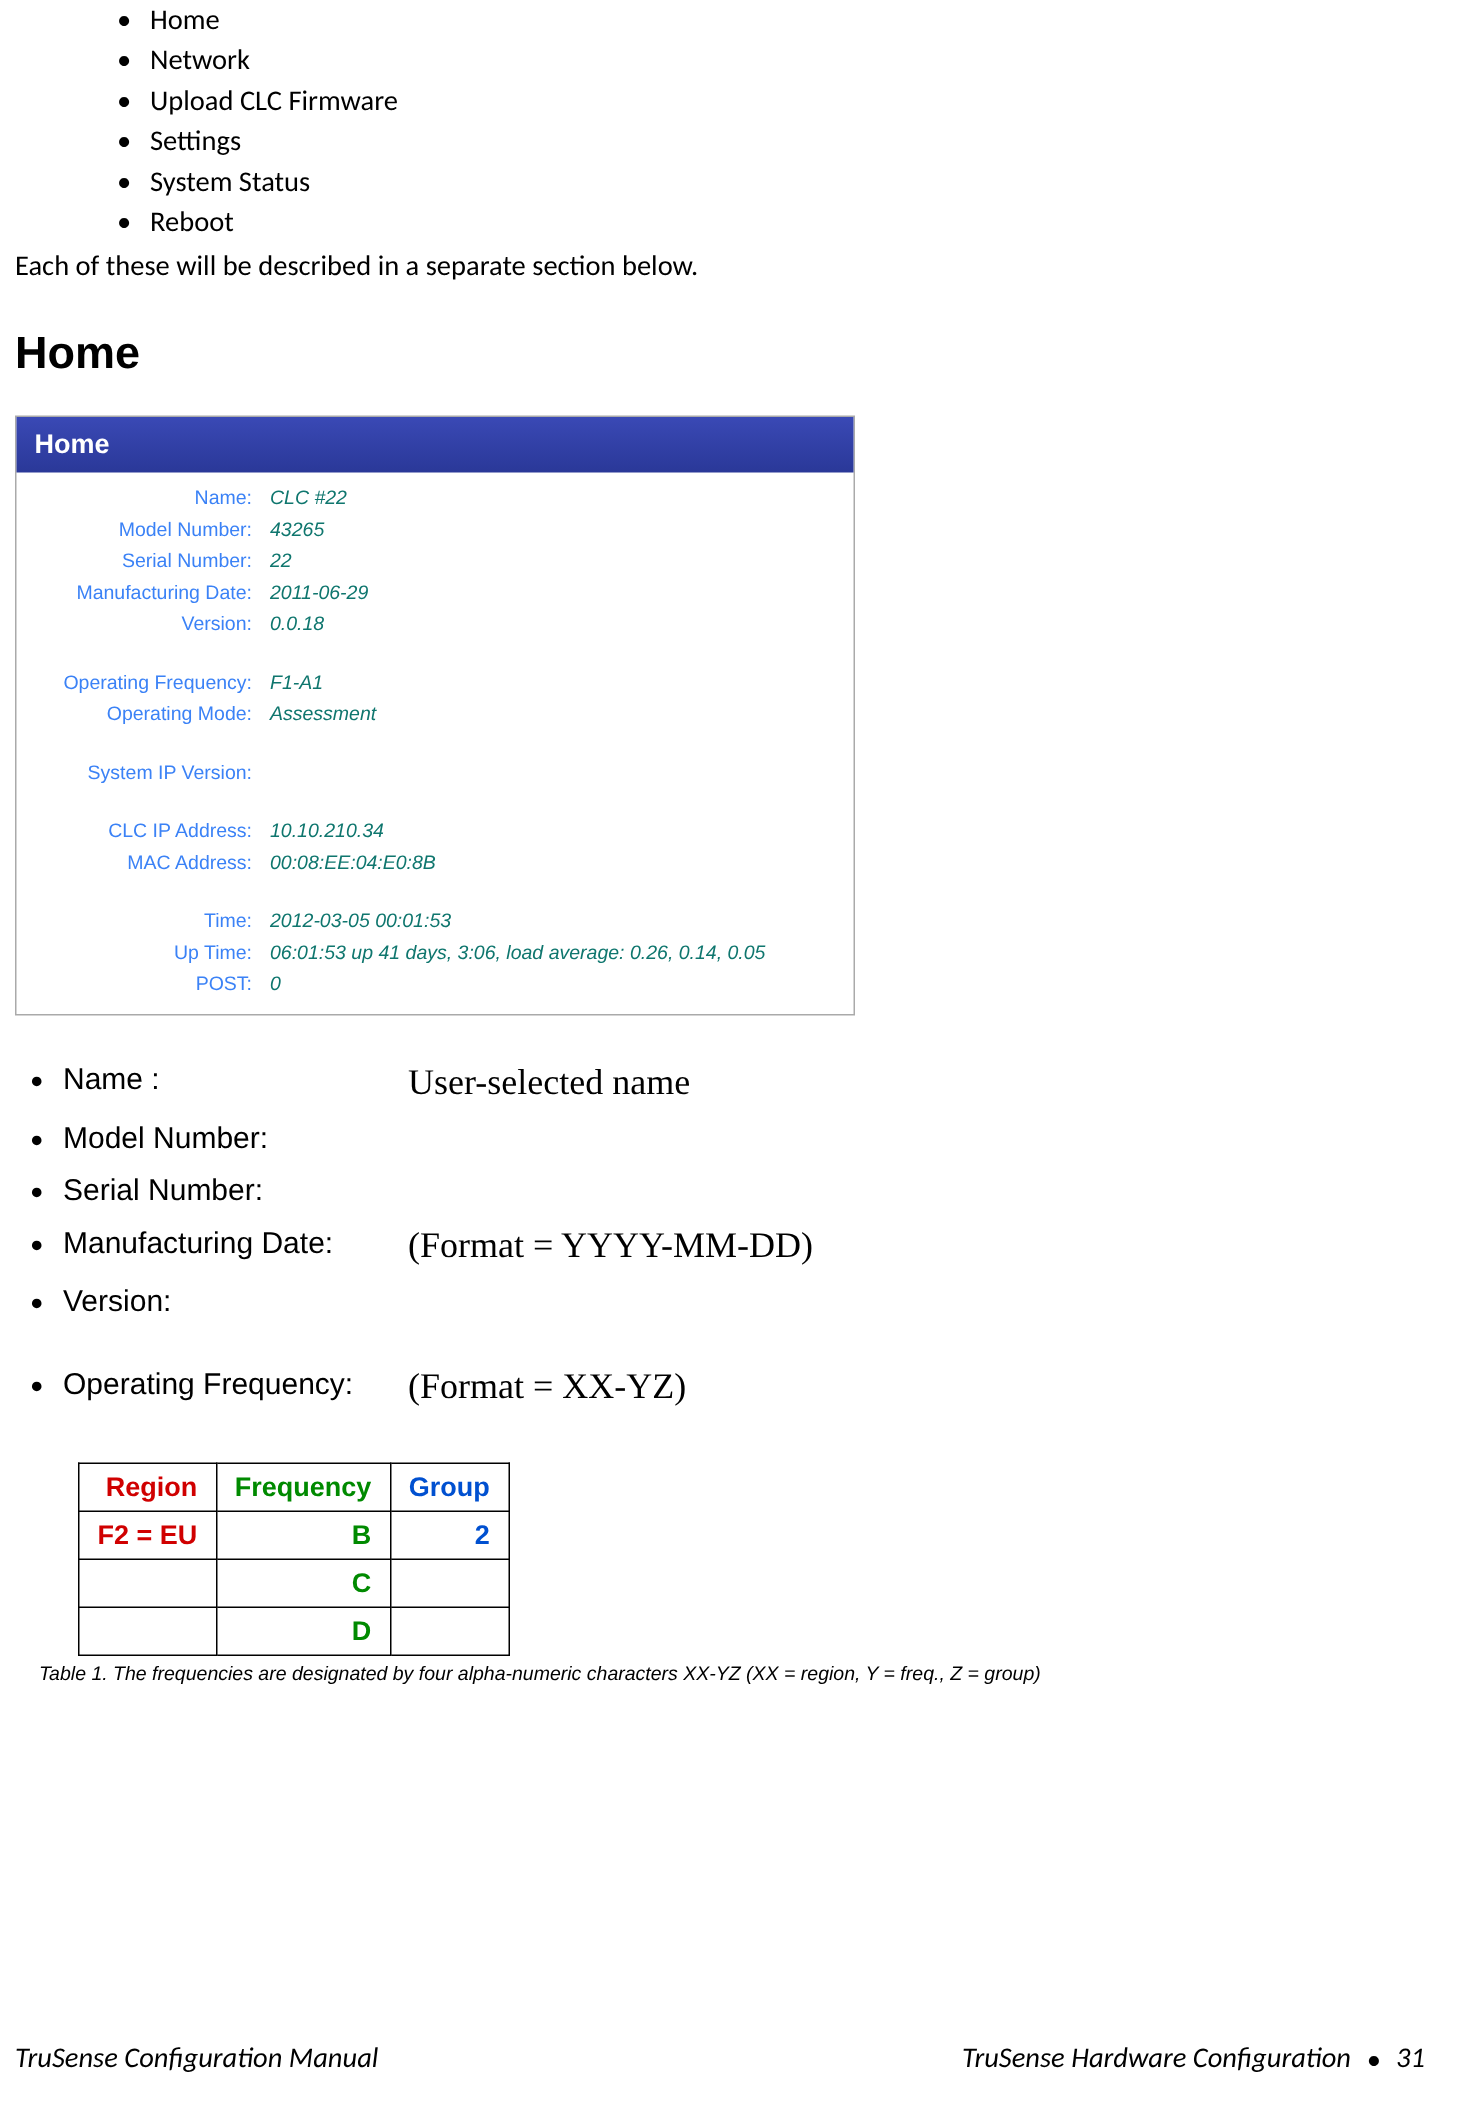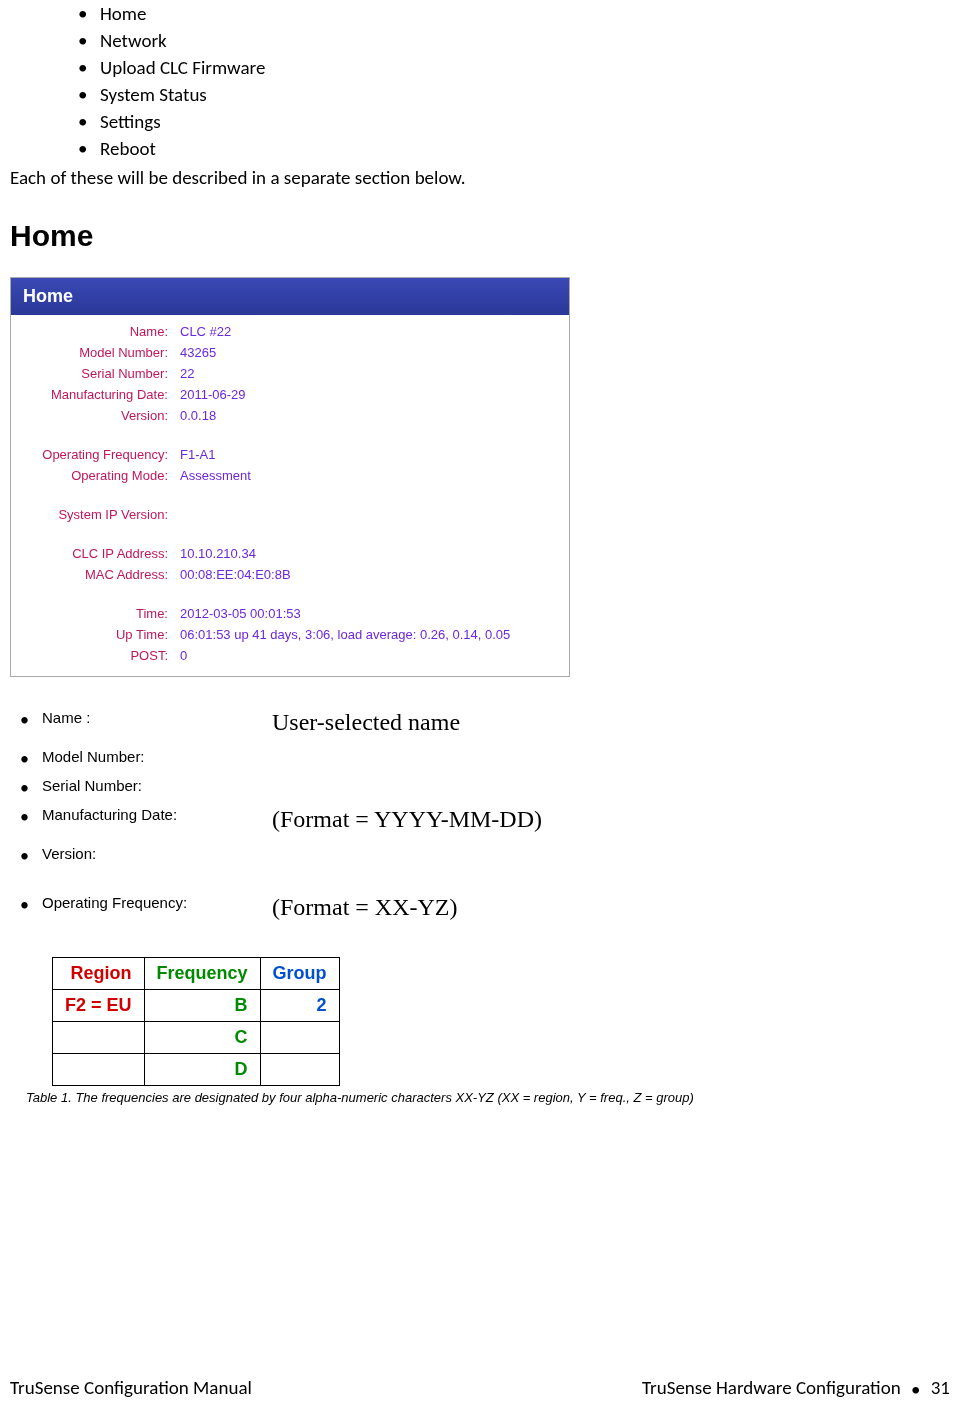--- a/index.html
+++ b/index.html
@@ -61,25 +61,26 @@
     font-size: 13px;
     color: #444;
   }
   .kv-row {
     display: flex;
     line-height: 21px;
   }
   .kv-label {
     width: 155px;
     text-align: right;
-    color: #be185d;
+    color: #3b82f6;
     padding-right: 12px;
   }
   .kv-value {
-    color: #6d28d9;
+    color: #0f766e;
+    font-style: italic;
   }
   .kv-gap { height: 18px; }
 
   ul.field-list {
     list-style: none;
     padding-left: 32px;
     margin: 0 0 20px 0;
   }
   ul.field-list > li {
     position: relative;
@@ -88,21 +89,21 @@
   }
   ul.field-list > li::before {
     content: "•";
     position: absolute;
     left: -22px;
     top: 6px;
     font-size: 18px;
   }
   .field-label {
     font-family: Arial, sans-serif;
-    font-size: 15px;
+    font-size: 20px;
     width: 230px;
   }
   .field-desc {
     font-family: Liberation Serif, serif;
     font-size: 24px;
   }
 
   table.freq-table {
     margin-left: 42px;
     border-collapse: collapse;
@@ -121,44 +122,45 @@
   .c-group { color: #0050d0; }
   .caption {
     font-style: italic;
     font-family: Liberation Sans, sans-serif;
     font-size: 13px;
     margin: 4px 0 0 16px;
     padding-left: 0;
   }
   .footer {
     position: absolute;
-    bottom: 14px;
+    bottom: 30px;
     left: 10px;
     right: 24px;
     display: flex;
     justify-content: space-between;
     font-size: 19px;
+    font-style: italic;
   }
   .footer .dot {
     display: inline-block;
     vertical-align: middle;
     margin: 0 6px;
   }
 </style>
 </head>
 <body>
 
 <div class="page">
 
   <ul class="top-list">
     <li>Home</li>
     <li>Network</li>
     <li>Upload CLC Firmware</li>
+    <li>Settings</li>
     <li>System Status</li>
-    <li>Settings</li>
     <li>Reboot</li>
   </ul>
 
   <p class="para1">Each of these will be described in a separate section below.</p>
 
   <h1 class="home">Home</h1>
 
   <div class="home-card">
     <div class="home-card-header">Home</div>
     <div class="home-card-body">

